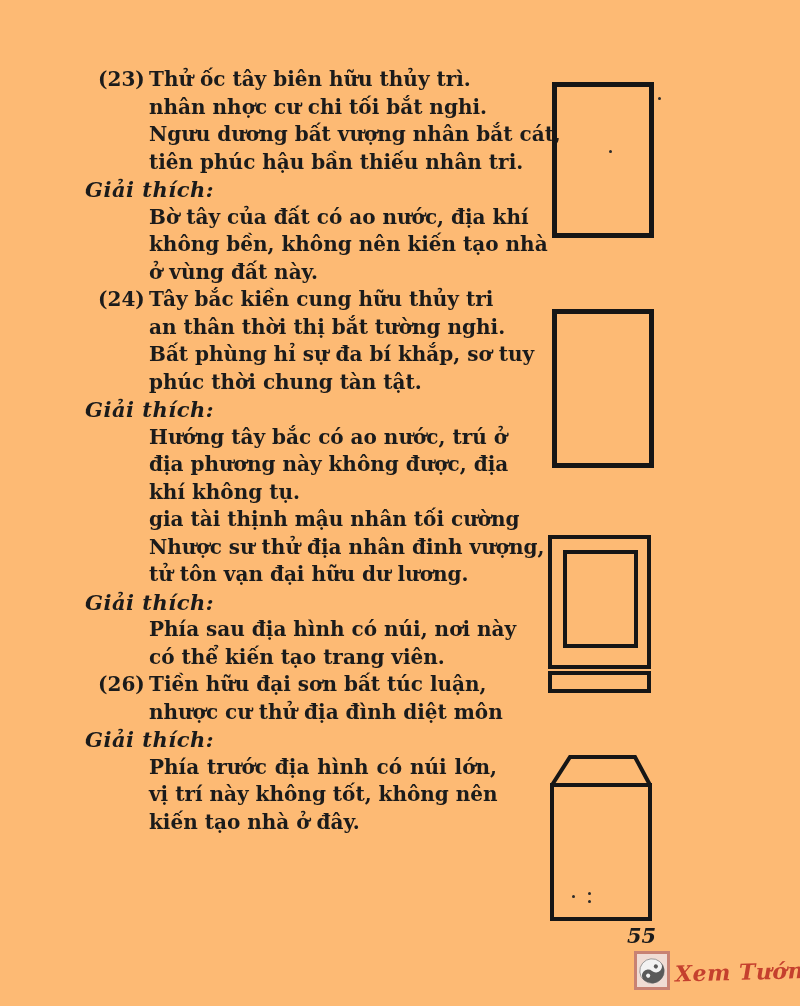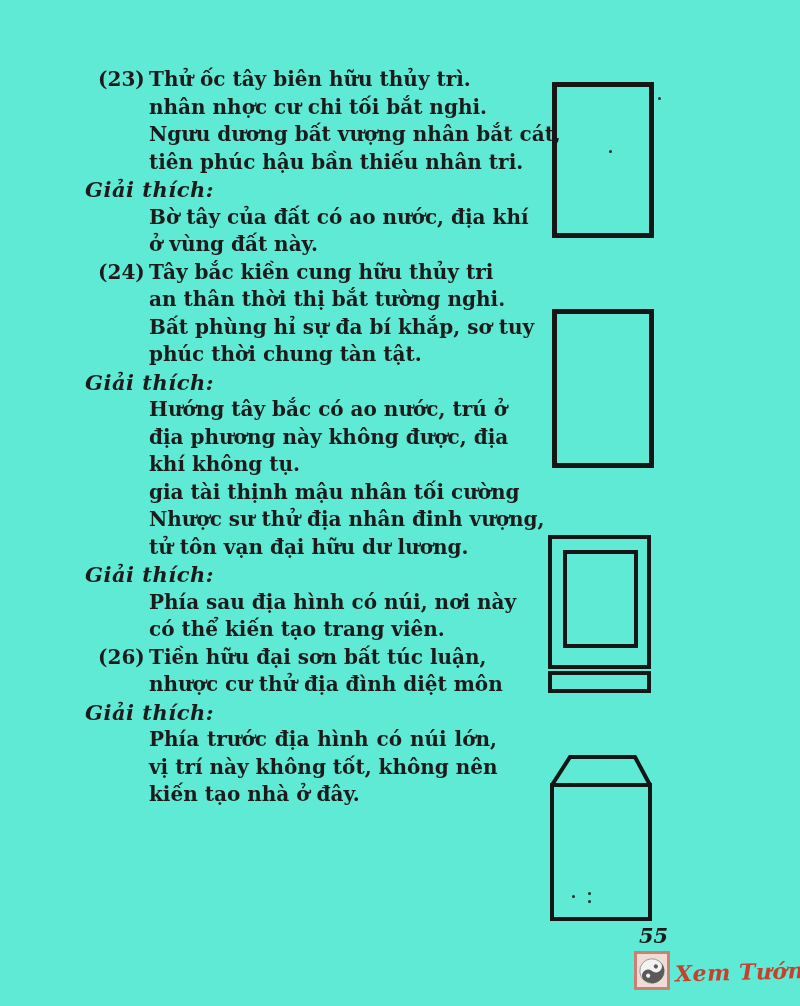--- a/index.html
+++ b/index.html
@@ -1,38 +1,38 @@
 <!DOCTYPE html>
 <html><head>
 <meta charset="utf-8">
 <style>
   html,body{margin:0;padding:0;background:#e8e8e8;}
   .page{
-    position:relative;width:800px;height:1006px;background:#5eead4;overflow:hidden;
+    position:relative;width:800px;height:1006px;background:#fdba74;overflow:hidden;
     font-family:"DejaVu Serif","Liberation Serif",serif;color:#1b1b1b;
   }
   .textcol{position:absolute;left:85px;top:66px;width:412px;font-size:20px;font-weight:700;}
   .line{position:relative;height:27.5px;line-height:27.5px;white-space:nowrap;}
   .vnum{position:absolute;left:13px;top:0;}
   .vtext{display:block;margin-left:64px;}
   .glabel{font-style:italic;font-weight:600;font-size:21px;letter-spacing:0.5px;}
   .expl .eline{margin-left:64px;text-align:justify;text-align-last:justify;}
   .expl .eline:last-child{text-align-last:left;}
 
   
   .fig{position:absolute;box-sizing:border-box;border:5px solid #161616;background:transparent;}
   .fig1{left:552px;top:82px;width:102px;height:156px;}
   .fig2{left:552px;top:309px;width:102px;height:159px;}
   .fig3o{left:548px;top:535px;width:103px;height:134px;border-width:4px;}
   .fig3i{position:absolute;left:11px;top:11px;width:75px;height:98px;border:4px solid #161616;box-sizing:border-box;}
   .fig3bar{left:548px;top:671px;width:103px;height:22px;border-width:4px;}
   .fig4{position:absolute;left:548px;top:751px;width:106px;height:172px;}
   .speck{position:absolute;width:3px;height:3px;background:#2a2a2a;border-radius:50%;}
 
-  .pagenum{position:absolute;left:627px;top:923px;font-size:21px;font-weight:700;font-style:italic;margin-left:12px;}
+  .pagenum{position:absolute;left:627px;top:923px;font-size:21px;font-weight:700;font-style:italic;}
 
   .wm{position:absolute;left:634px;top:951px;display:flex;align-items:center;gap:5px;}
   .wm-logo{width:30px;height:33px;background:#f0dcd4;border:3px solid #c88273;display:flex;align-items:center;justify-content:center;box-sizing:content-box;}
   .wm-logo svg{transform:rotate(40deg);}
   .wm-text{font-style:italic;font-weight:700;color:#c5402e;font-size:22px;letter-spacing:0.5px;transform:rotate(-1.5deg);white-space:nowrap;}
 </style>
 </head>
 <body>
 
 <div class="page">
@@ -49,20 +49,21 @@
         </div>
       <div class="line">
           <span class="vtext">Ngưu dương bất vượng nhân bắt cát,</span>
         </div>
       <div class="line">
           <span class="vtext">tiên phúc hậu bần thiếu nhân tri.</span>
         </div>
       <div class="line glabel">Giải thích:</div>
       <div class="expl">
         <div class="line eline">Bờ tây của đất có ao nước, địa khí</div>
+        <div class="line eline">không bền, không nên kiến tạo nhà</div>
         <div class="line eline">ở vùng đất này.</div>
       </div>
     </div>
 
     <div>
       <div class="line">
         <span class="vnum">(24)</span>
         <span class="vtext">Tây bắc kiền cung hữu thủy tri</span>
       </div>
       <div class="line">

